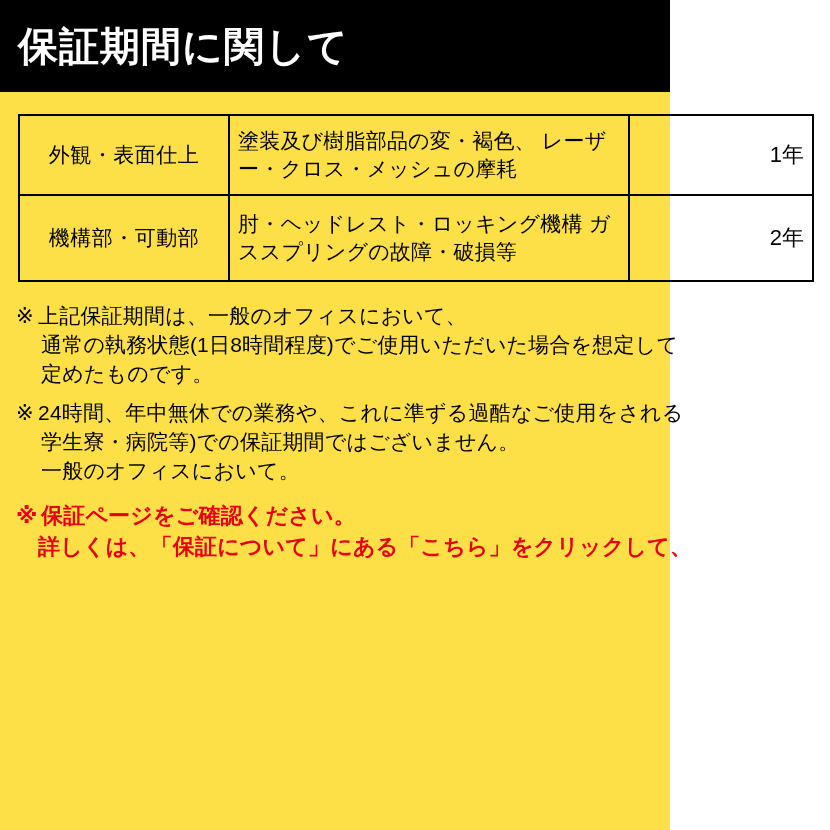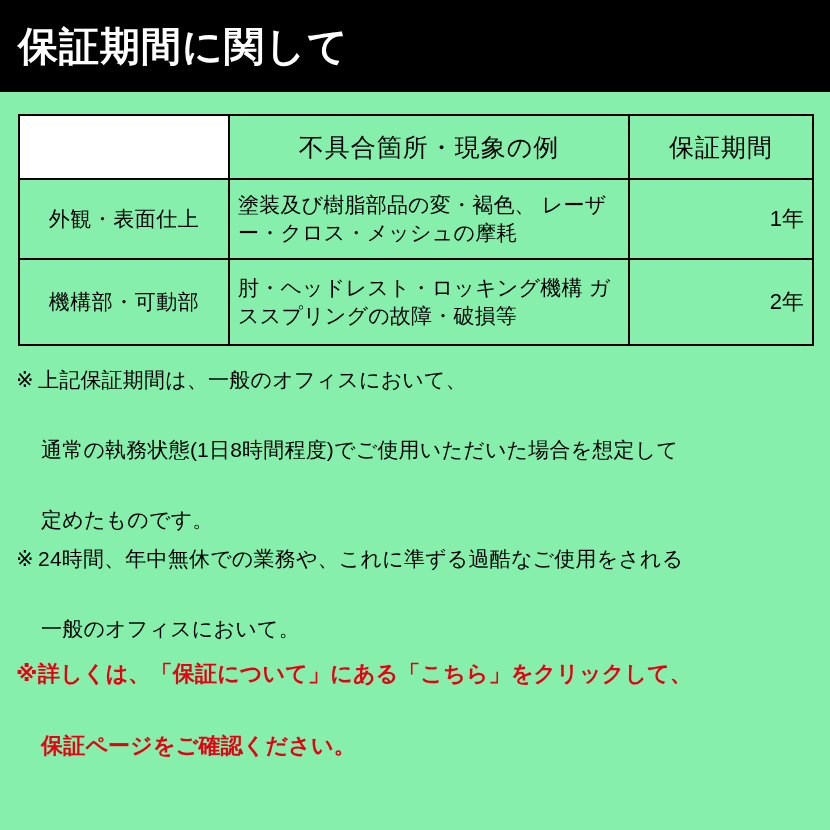--- a/index.html
+++ b/index.html
@@ -9,24 +9,24 @@
   }
   body {
     width: 830px;
     height: 830px;
     background: #ffffff;
     font-family: "Liberation Sans", "DejaVu Sans", sans-serif;
     color: #000000;
     overflow: hidden;
   }
   .page {
-    width: 830px;
+    width: 670px;
     height: 830px;
     position: relative;
-    background: #86efac;
+    background: #fde047;
   }
 
   
   .header {
     background: #000000;
     height: 92px;
     display: flex;
     align-items: center;
     padding-left: 18px;
   }
@@ -97,21 +97,21 @@
     letter-spacing: 0.2px;
   }
   .note .mark {
     flex: 0 0 auto;
     width: 22px;
   }
   .note .body {
     flex: 1 1 auto;
   }
   .note .body .ln { display: block; white-space: nowrap; }
-  .note .body .ln.indent { padding-left: 3px; margin-top: 41px; }
+  .note .body .ln.indent { padding-left: 3px; }
 
   .note.red {
     color: #e60012;
     font-weight: bold;
     margin-top: 14px;
     font-size: 22px;
     line-height: 1.42;
   }
 </style>
 </head>
@@ -124,25 +124,20 @@
   </div>
 
   <div class="table-wrap">
     <table class="warranty">
       <colgroup>
         <col class="c1">
           <col class="c2">
           <col class="c3">
       </colgroup>
       <tbody>
-        <tr>
-          <th class="hdr-blank"></th>
-          <th class="hdr-cell">不具合箇所・現象の例</th>
-          <th class="hdr-cell">保証期間</th>
-        </tr>
 
         <tr class="row-a">
           <td class="cat-cell">外観・表面仕上</td>
           <td class="desc-cell">
             <span class="ln">塗装及び樹脂部品の変・褐色、</span>
             <span class="ln">レーザー・クロス・メッシュの摩耗</span>
           </td>
           <td class="term-cell">1年</td>
         </tr>
 
@@ -167,27 +162,28 @@
         <span class="ln">上記保証期間は、一般のオフィスにおいて、</span>
         <span class="ln indent">通常の執務状態(1日8時間程度)でご使用いただいた場合を想定して</span>
         <span class="ln indent">定めたものです。</span>
       </span>
     </div>
 
     <div class="note">
       <span class="mark">※</span>
       <span class="body">
         <span class="ln">24時間、年中無休での業務や、これに準ずる過酷なご使用をされる</span>
+        <span class="ln indent">学生寮・病院等)での保証期間ではございません。</span>
         <span class="ln indent">一般のオフィスにおいて。</span>
       </span>
     </div>
 
     <div class="note red">
       <span class="mark">※</span>
       <span class="body">
+        <span class="ln indent">保証ページをご確認ください。</span>
         <span class="ln">詳しくは、「保証について」にある「こちら」をクリックして、</span>
-        <span class="ln indent">保証ページをご確認ください。</span>
       </span>
     </div>
 
   </div>
 
 </div>
 
 </body></html>

